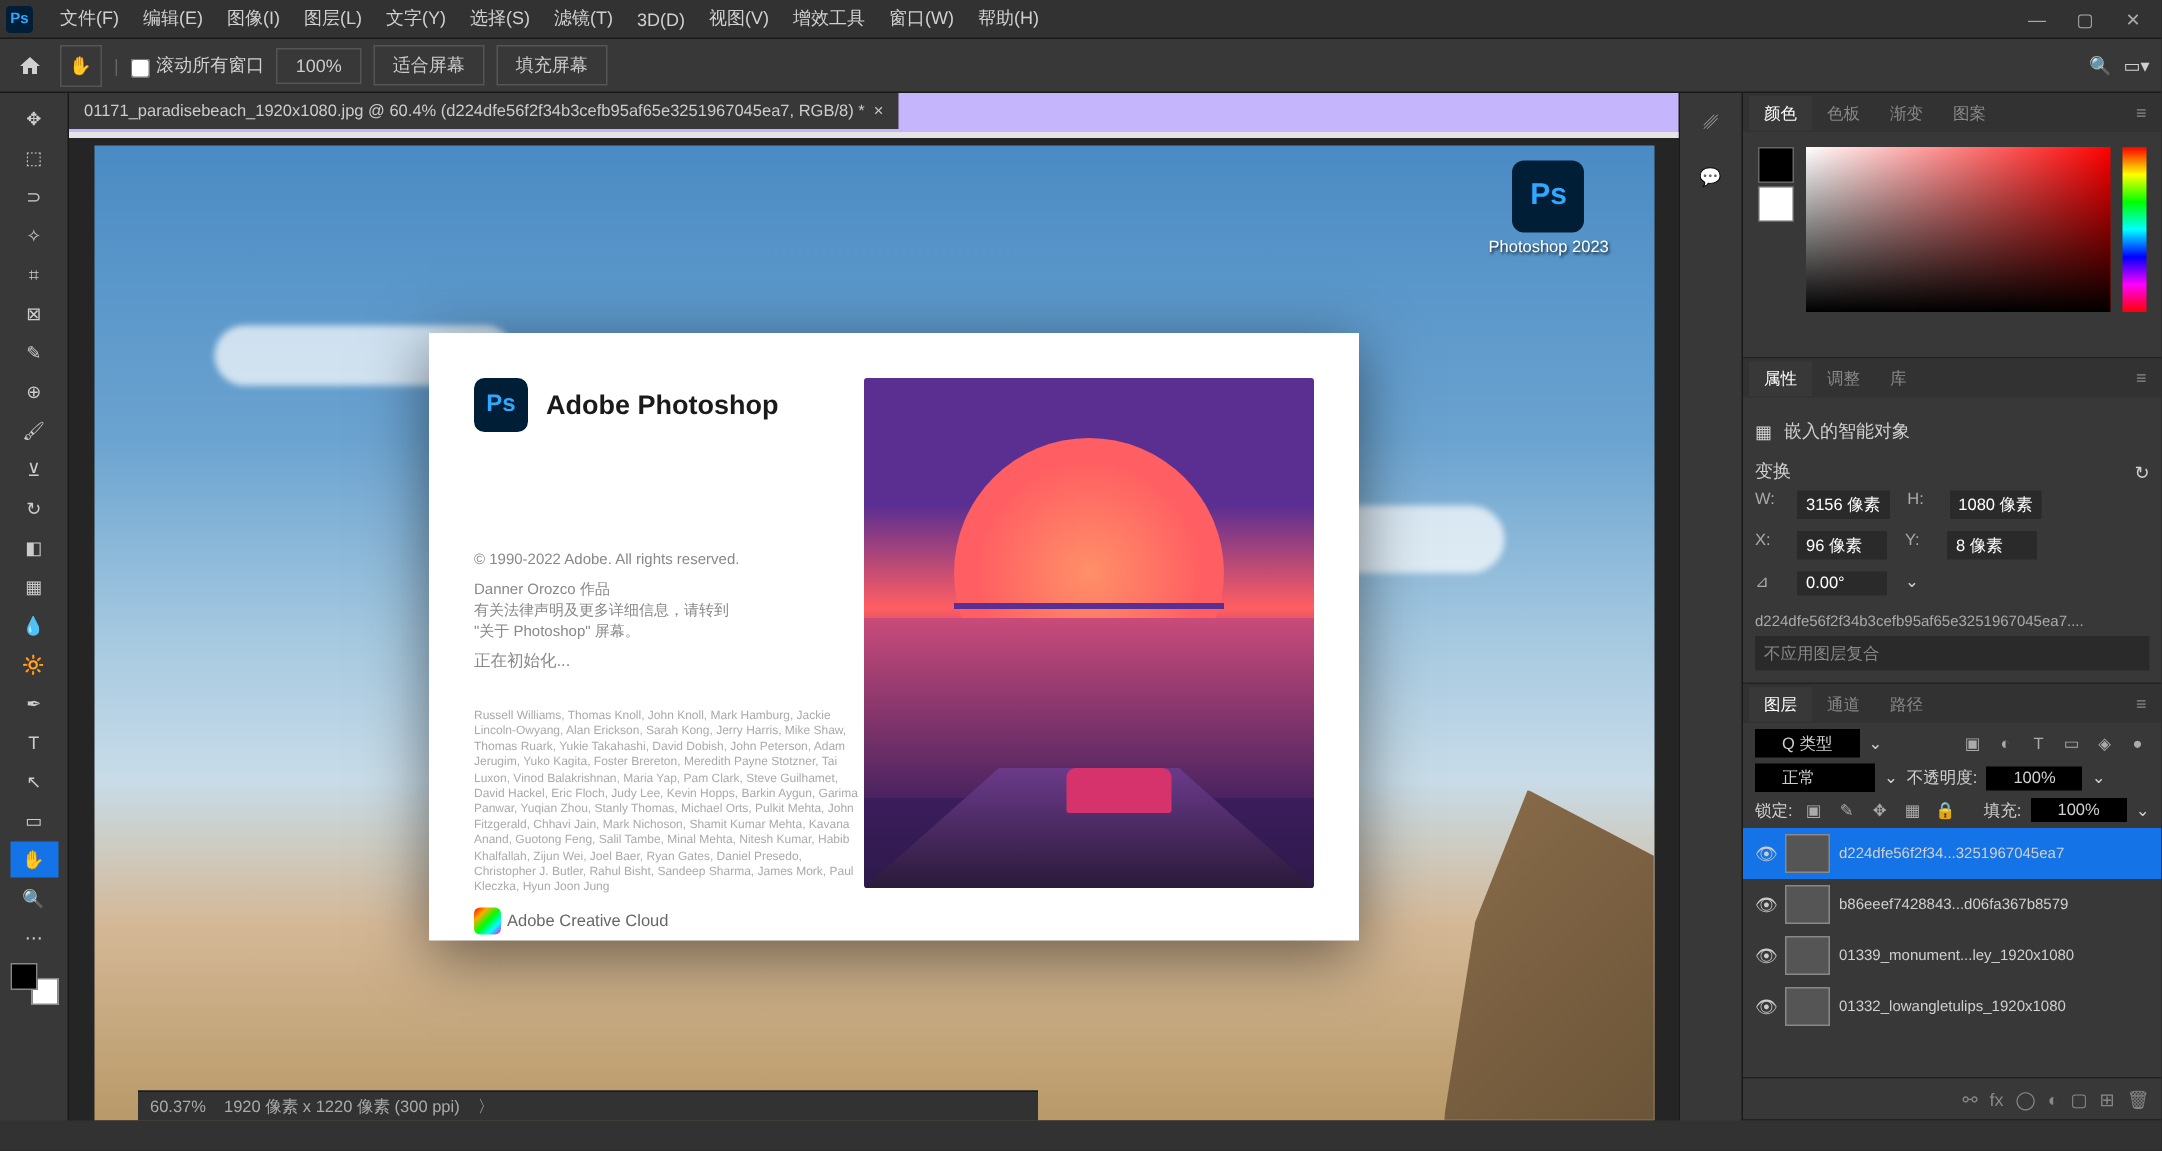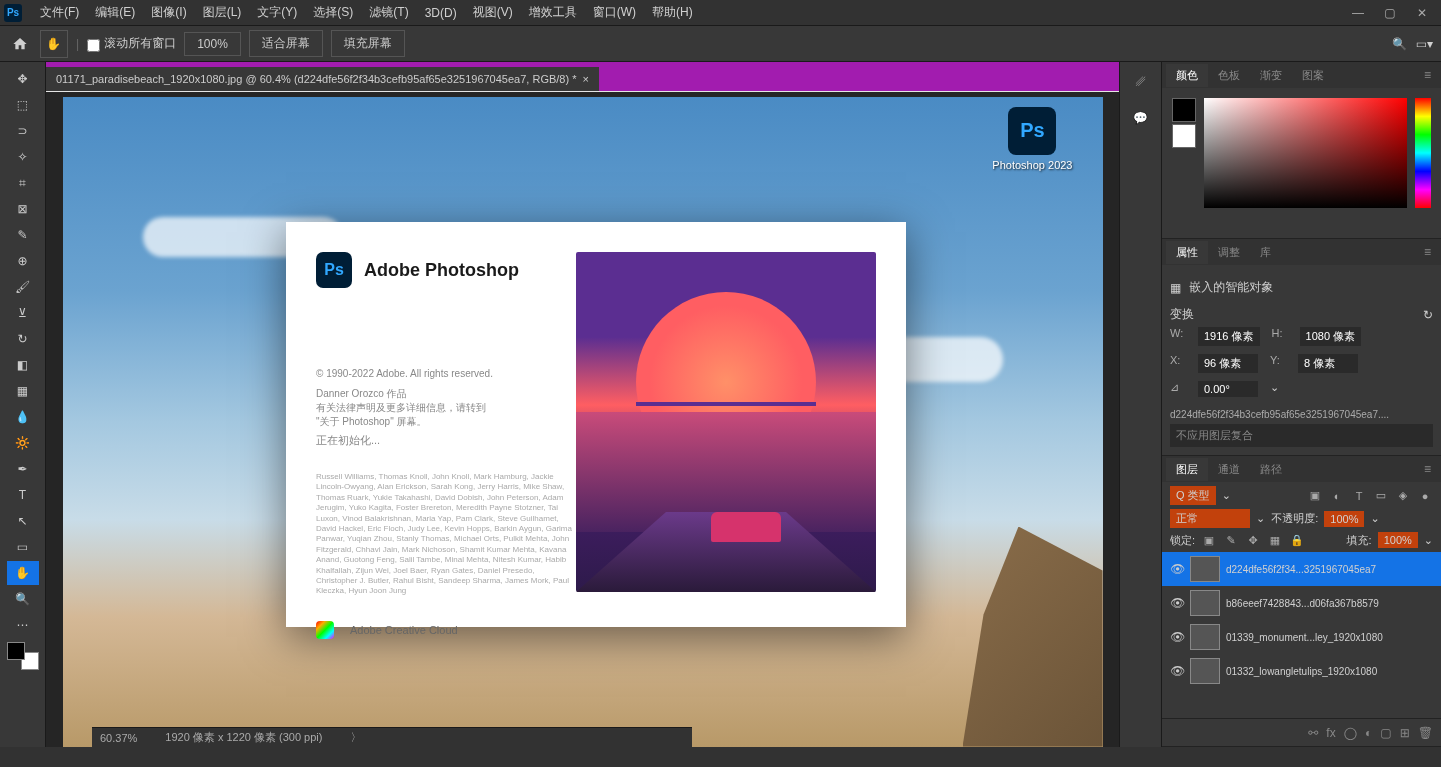--- a/index.html
+++ b/index.html
@@ -16,39 +16,39 @@
 .opt-btn{padding:4px 12px;border:1px solid #555;background:#383838;cursor:pointer;font-size:12px;color:#ccc}
 .opt-right{margin-left:auto;display:flex;gap:8px}
 .main{display:flex;height:calc(100% - 82px)}
 .toolbar{width:46px;background:#383838;display:flex;flex-direction:column;padding:4px 0;border-right:1px solid #1a1a1a}
 .tool{width:32px;height:24px;margin:1px auto;display:flex;align-items:center;justify-content:center;cursor:pointer;color:#ccc;position:relative}
 .tool.active{background:#1473e6}
 .tool-swatch{width:32px;height:28px;margin:4px auto;position:relative}
 .swatch-fg{width:18px;height:18px;background:#000;border:1px solid #888;position:absolute;top:0;left:0;z-index:2}
 .swatch-bg{width:18px;height:18px;background:#fff;border:1px solid #888;position:absolute;bottom:0;right:0}
 .canvas-area{flex:1;background:#252525;display:flex;flex-direction:column;position:relative}
-.doc-tabs{height:30px;background:#a21caf;display:flex;align-items:flex-end;border-bottom:1px solid #e5e5e5}
+.doc-tabs{height:30px;background:#c4b5fd;display:flex;align-items:flex-start;border-bottom:4px solid #e5e5e5}
 .doc-tab{padding:6px 10px;background:#383838;font-size:11px;color:#ccc;display:flex;align-items:center;gap:6px;cursor:pointer}
 .canvas{flex:1;display:flex;align-items:center;justify-content:center;position:relative;overflow:hidden}
 .image{width:1040px;height:650px;background:linear-gradient(180deg,#4a8bc4 0%,#6ba3d0 30%,#a4c8e0 50%,#c8dce8 65%,#d4b896 80%,#b89968 100%);position:relative;margin-top:4px}
 .cloud{position:absolute;background:rgba(255,255,255,0.7);border-radius:50px;filter:blur(2px)}
 .rock{position:absolute;bottom:0;right:0;width:140px;height:220px;background:linear-gradient(135deg,#8a6d4a,#6b5438);clip-path:polygon(40% 0%,100% 20%,100% 100%,0% 100%,15% 40%)}
 .ps-shortcut{position:absolute;top:10px;right:30px;text-align:center}
 .ps-shortcut-icon{width:48px;height:48px;background:#001e36;border-radius:8px;display:flex;align-items:center;justify-content:center;color:#31a8ff;font-size:20px;font-weight:bold;margin:0 auto 4px}
 .ps-shortcut-label{color:#fff;font-size:11px;text-shadow:1px 1px 2px rgba(0,0,0,0.8)}
 .splash{position:absolute;top:130px;left:240px;width:620px;height:405px;background:#fff;box-shadow:0 10px 40px rgba(0,0,0,0.5);display:flex;padding:30px}
 .splash-left{flex:1;color:#333}
 .splash-logo{display:flex;align-items:center;gap:12px;margin-bottom:30px}
 .splash-ps{width:36px;height:36px;background:#001e36;border-radius:7px;display:flex;align-items:center;justify-content:center;color:#31a8ff;font-size:16px;font-weight:bold}
 .splash-title{font-size:18px;font-weight:bold;color:#1a1a1a}
 .splash-copy{font-size:10px;color:#888;margin-bottom:8px}
 .splash-author{font-size:10px;color:#888;line-height:1.4}
 .splash-loading{font-size:11px;color:#888;margin-top:4px}
 .splash-credits{font-size:8px;color:#aaa;line-height:1.3;margin-top:24px}
-.splash-cc{display:flex;align-items:center;gap:16px;margin-top:24px;font-size:11px;color:#666}
+.splash-cc{display:flex;align-items:center;gap:4px;margin-top:8px;font-size:11px;color:#666}
 .cc-icon{width:18px;height:18px;background:linear-gradient(135deg,#ff0000,#ffaa00,#00ff00,#00ffff,#ff00ff);border-radius:4px}
 .splash-art{width:300px;height:340px;background:linear-gradient(180deg,#5b2e91 0%,#5b2e91 25%,#ff5e62 45%,#4a1f6e 65%,#2d1a4a 100%);position:relative;overflow:hidden;border-radius:2px}
 .sun{position:absolute;top:40px;left:50%;transform:translateX(-50%);width:180px;height:180px;background:radial-gradient(circle,#ff9068 0%,#ff5e62 60%);border-radius:50%}
 .sun-line{position:absolute;left:50%;transform:translateX(-50%);width:180px;height:4px;background:#5b2e91}
 .dunes{position:absolute;bottom:60px;left:0;right:0;height:120px;background:linear-gradient(180deg,#c94b7a,#4a2360)}
 .road{position:absolute;bottom:0;left:0;right:0;height:80px;background:linear-gradient(180deg,#6b3a8a,#2a1a3a);clip-path:polygon(30% 0%,70% 0%,100% 100%,0% 100%)}
 .car{position:absolute;bottom:50px;left:45%;width:70px;height:30px;background:#d6336c;border-radius:6px 6px 2px 2px}
 .collapsed-panels{width:42px;background:#383838;border-left:1px solid #1a1a1a;display:flex;flex-direction:column;align-items:center;padding-top:8px;gap:12px}
 .collapsed-icon{width:24px;height:24px;display:flex;align-items:center;justify-content:center;color:#aaa;cursor:pointer}
 .right-panels{width:280px;background:#383838;display:flex;flex-direction:column;border-left:1px solid #1a1a1a}
@@ -67,32 +67,32 @@
 .prop-header{display:flex;align-items:center;gap:8px;padding:6px 0}
 .prop-section{padding:4px 0}
 .prop-row{display:flex;gap:12px;padding:4px 0;font-size:11px}
 .prop-label{color:#aaa;width:16px}
 .prop-val{color:#fff;background:#2a2a2a;padding:2px 6px;min-width:60px}
 .prop-smartname{font-size:10px;color:#aaa;padding:4px 0;overflow:hidden;text-overflow:ellipsis}
 .prop-select{background:#2a2a2a;padding:4px 6px;color:#888;font-size:11px;margin-top:0}
 .layers-panel{flex:1;display:flex;flex-direction:column}
 .layer-controls{padding:4px 8px;display:flex;flex-direction:column;gap:4px}
 .lc-row{display:flex;align-items:center;gap:6px;font-size:11px}
-.lc-select{background:#c2410c;padding:2px 6px;flex:0 0 auto}
+.lc-select{background:#000000;padding:2px 18px;flex:0 0 auto}
 .lc-icons{display:flex;gap:6px;margin-left:auto}
 .lc-icon{width:16px;height:16px;display:flex;align-items:center;justify-content:center;color:#aaa;cursor:pointer;font-size:11px}
 .layer-list{flex:1;overflow:auto}
 .layer{display:flex;align-items:center;padding:4px 8px;gap:6px;cursor:pointer}
 .layer.selected{background:#1473e6}
 .layer-eye{width:14px;color:#ccc}
 .layer-thumb{width:30px;height:26px;background:#555;border:1px solid #888;display:flex;align-items:center;justify-content:center;font-size:8px}
 .layer-name{font-size:10px;overflow:hidden;text-overflow:ellipsis;white-space:nowrap;flex:1}
 .layer-footer{height:28px;display:flex;align-items:center;justify-content:flex-end;gap:8px;padding:0 8px;border-top:1px solid #222}
 .lf-icon{color:#888;cursor:pointer;font-size:12px}
-.statusbar{height:20px;background:#323232;display:flex;align-items:center;padding:0 8px;font-size:11px;color:#aaa;gap:28px;border-top:1px solid #1a1a1a;position:absolute;bottom:0;left:46px;width:600px}
+.statusbar{height:20px;background:#323232;display:flex;align-items:center;padding:0 8px;font-size:11px;color:#aaa;gap:12px;border-top:1px solid #1a1a1a;position:absolute;bottom:0;left:46px;width:600px}
 svg{width:16px;height:16px;fill:currentColor}
 </style>
 </head>
 <body>
 
 <div class="menubar">
   <div class="ps-logo">Ps</div>
   <div class="menu-item">文件(F)</div>
   <div class="menu-item">编辑(E)</div>
   <div class="menu-item">图像(I)</div>
@@ -258,21 +258,21 @@
           <span>▦</span>
           <span>嵌入的智能对象</span>
         </div>
         <div class="prop-section">
           <div style="display:flex;justify-content:space-between;align-items:center">
             <span>变换</span>
             <span>↻</span>
           </div>
           <div class="prop-row">
             <span class="prop-label">W:</span>
-            <span class="prop-val">1916 像素</span>
+            <span class="prop-val">3156 像素</span>
             <span class="prop-label">H:</span>
             <span class="prop-val">1080 像素</span>
           </div>
           <div class="prop-row">
             <span class="prop-label">X:</span>
             <span class="prop-val">96 像素</span>
             <span class="prop-label">Y:</span>
             <span class="prop-val">8 像素</span>
           </div>
           <div class="prop-row">

